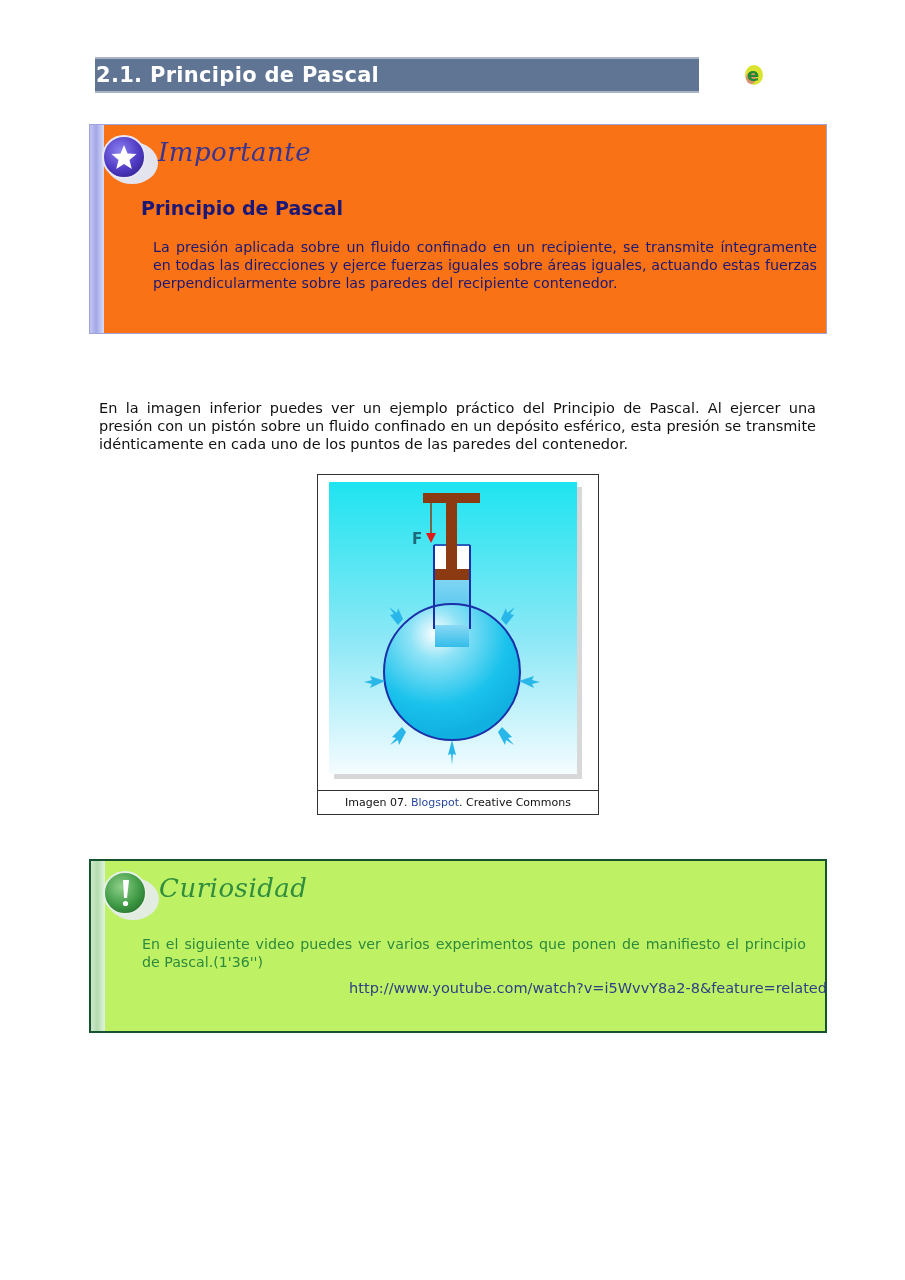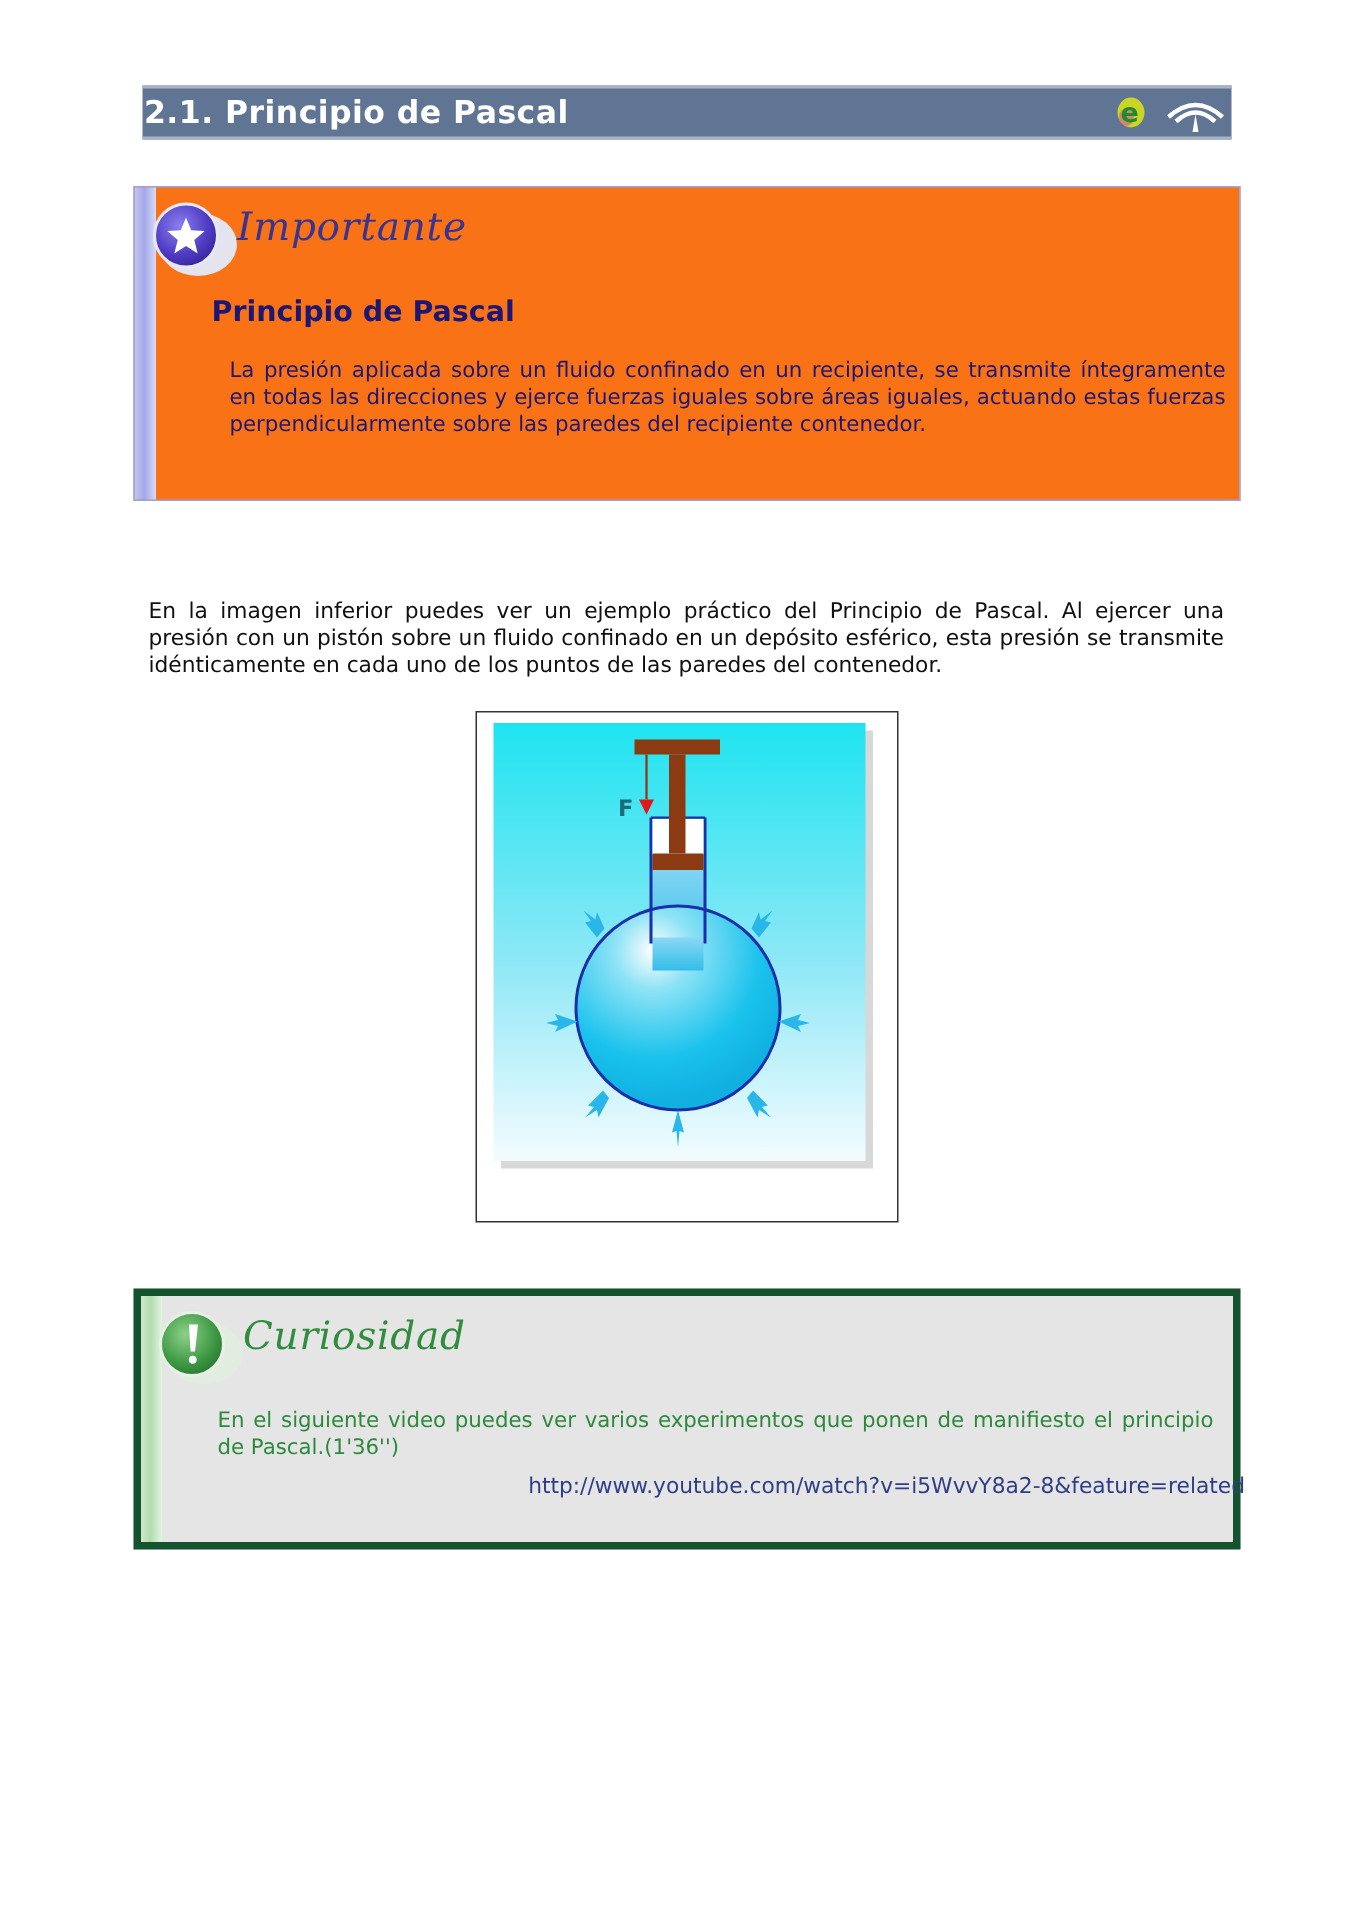--- a/index.html
+++ b/index.html
@@ -1,20 +1,20 @@
 <!DOCTYPE html>
 <html><head>
 <meta charset="utf-8">
 <style>
   html, body { margin: 0; padding: 0; background: #ffffff; }
   body { width: 905px; height: 1280px; position: relative; overflow: hidden;
          font-family: "DejaVu Sans", sans-serif; }
 
   
-  .header-bar { position: absolute; left: 95px; top: 57px; width: 726px; height: 36px;
+  .header-bar { position: absolute; left: 95px; top: 57px; width: 604px; height: 36px;
     background: #5f7593; border-top: 2px solid #a8b4c5; border-bottom: 2px solid #a8b4c5;
     box-sizing: border-box; }
   .header-title { position: absolute; left: 1px; top: 4px; color: #ffffff;
     font-weight: bold; font-size: 21px; letter-spacing: 0.3px; }
   .header-logo-e { position: absolute; left: 648px; top: 2px; width: 22px; height: 26px; }
   .header-logo-junta { position: absolute; left: 680px; top: 1px; width: 44px; height: 30px; }
 
   
   .imp-box { position: absolute; left: 89px; top: 124px; width: 738px; height: 210px;
     background: #f97316; border: 1px solid #9ea3dd; box-sizing: border-box; }
@@ -37,21 +37,21 @@
   .figure { position: absolute; left: 317px; top: 474px; width: 282px; height: 341px;
     border: 1px solid #333333; box-sizing: border-box; background: #ffffff; }
   .figure-img { position: absolute; left: 0; top: 0; width: 280px; height: 316px; }
   .figure-caption { position: absolute; left: 0; top: 315px; width: 280px; height: 24px;
     border-top: 1px solid #333333; text-align: center; font-size: 11px; line-height: 24px;
     color: #111111; }
   .caption-link { color: #2b4a9c; }
 
   
   .cur-box { position: absolute; left: 89px; top: 859px; width: 738px; height: 174px;
-    background: #e5e5e5; border: 5px solid #14532d; box-sizing: border-box; }
+    background: #bef264; border: 2px solid #14532d; box-sizing: border-box; }
   .cur-stripe { position: absolute; left: 0; top: 0; width: 14px; height: 100%;
     background: linear-gradient(to right, #cfe8cb, #b3dcaf 45%, #e1f4de); }
   .cur-title { color: #2f8d3d; }
   .cur-text { position: absolute; left: 51px; top: 74px; width: 664px; color: #2d8a3c;
     font-size: 14.2px; line-height: 18px; text-align: justify; margin: 0; }
   .cur-link { position: absolute; left: 0; top: 119px; width: 736px; text-align: right;
     color: #2f3f86; font-size: 14.5px; text-decoration: none; padding-left: 20px; box-sizing: border-box; }
 </style>
 </head>
 <body>
@@ -135,20 +135,21 @@
     <g fill="#29b6e8">
       <path d="M80 150 L72 140 L76 139 L71 132 L79 138 L80 133 L85 144 Z"></path>
       <path d="M188 150 L196 140 L192 139 L197 132 L189 138 L188 133 L183 144 Z"></path>
       <path d="M67 206 L52 201 L54 205 L46 207 L54 209 L52 213 Z"></path>
       <path d="M201 206 L216 201 L214 205 L222 207 L214 209 L216 213 Z"></path>
       <path d="M84 252 L74 262 L78 263 L72 270 L80 265 L81 270 L88 257 Z"></path>
       <path d="M184 252 L194 262 L190 263 L196 270 L188 265 L187 270 L180 257 Z"></path>
       <path d="M134 265 L130 280 L133 279 L134 290 L135 279 L138 280 Z"></path>
     </g>
   </svg>
+  <div class="figure-caption"><span>Imagen 07. </span><span class="caption-link">Blogspot</span><span>. Creative Commons</span></div>
 </div>
 
 <div class="cur-box">
   <div class="cur-stripe"></div>
   <svg class="callout-icon" viewBox="0 0 58 52">
     <defs>
       <radialGradient id="greenGrad" cx="40%" cy="35%" r="65%">
         <stop offset="0%" stop-color="#8fd08a"></stop>
         <stop offset="70%" stop-color="#3f9a45"></stop>
         <stop offset="100%" stop-color="#2d7d34"></stop>

